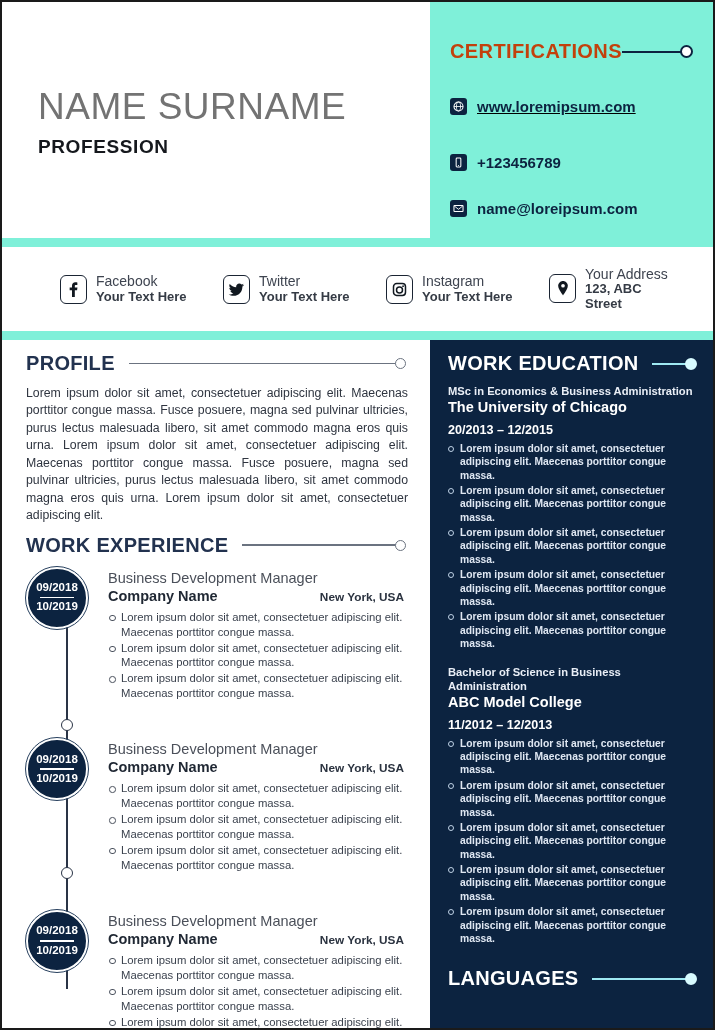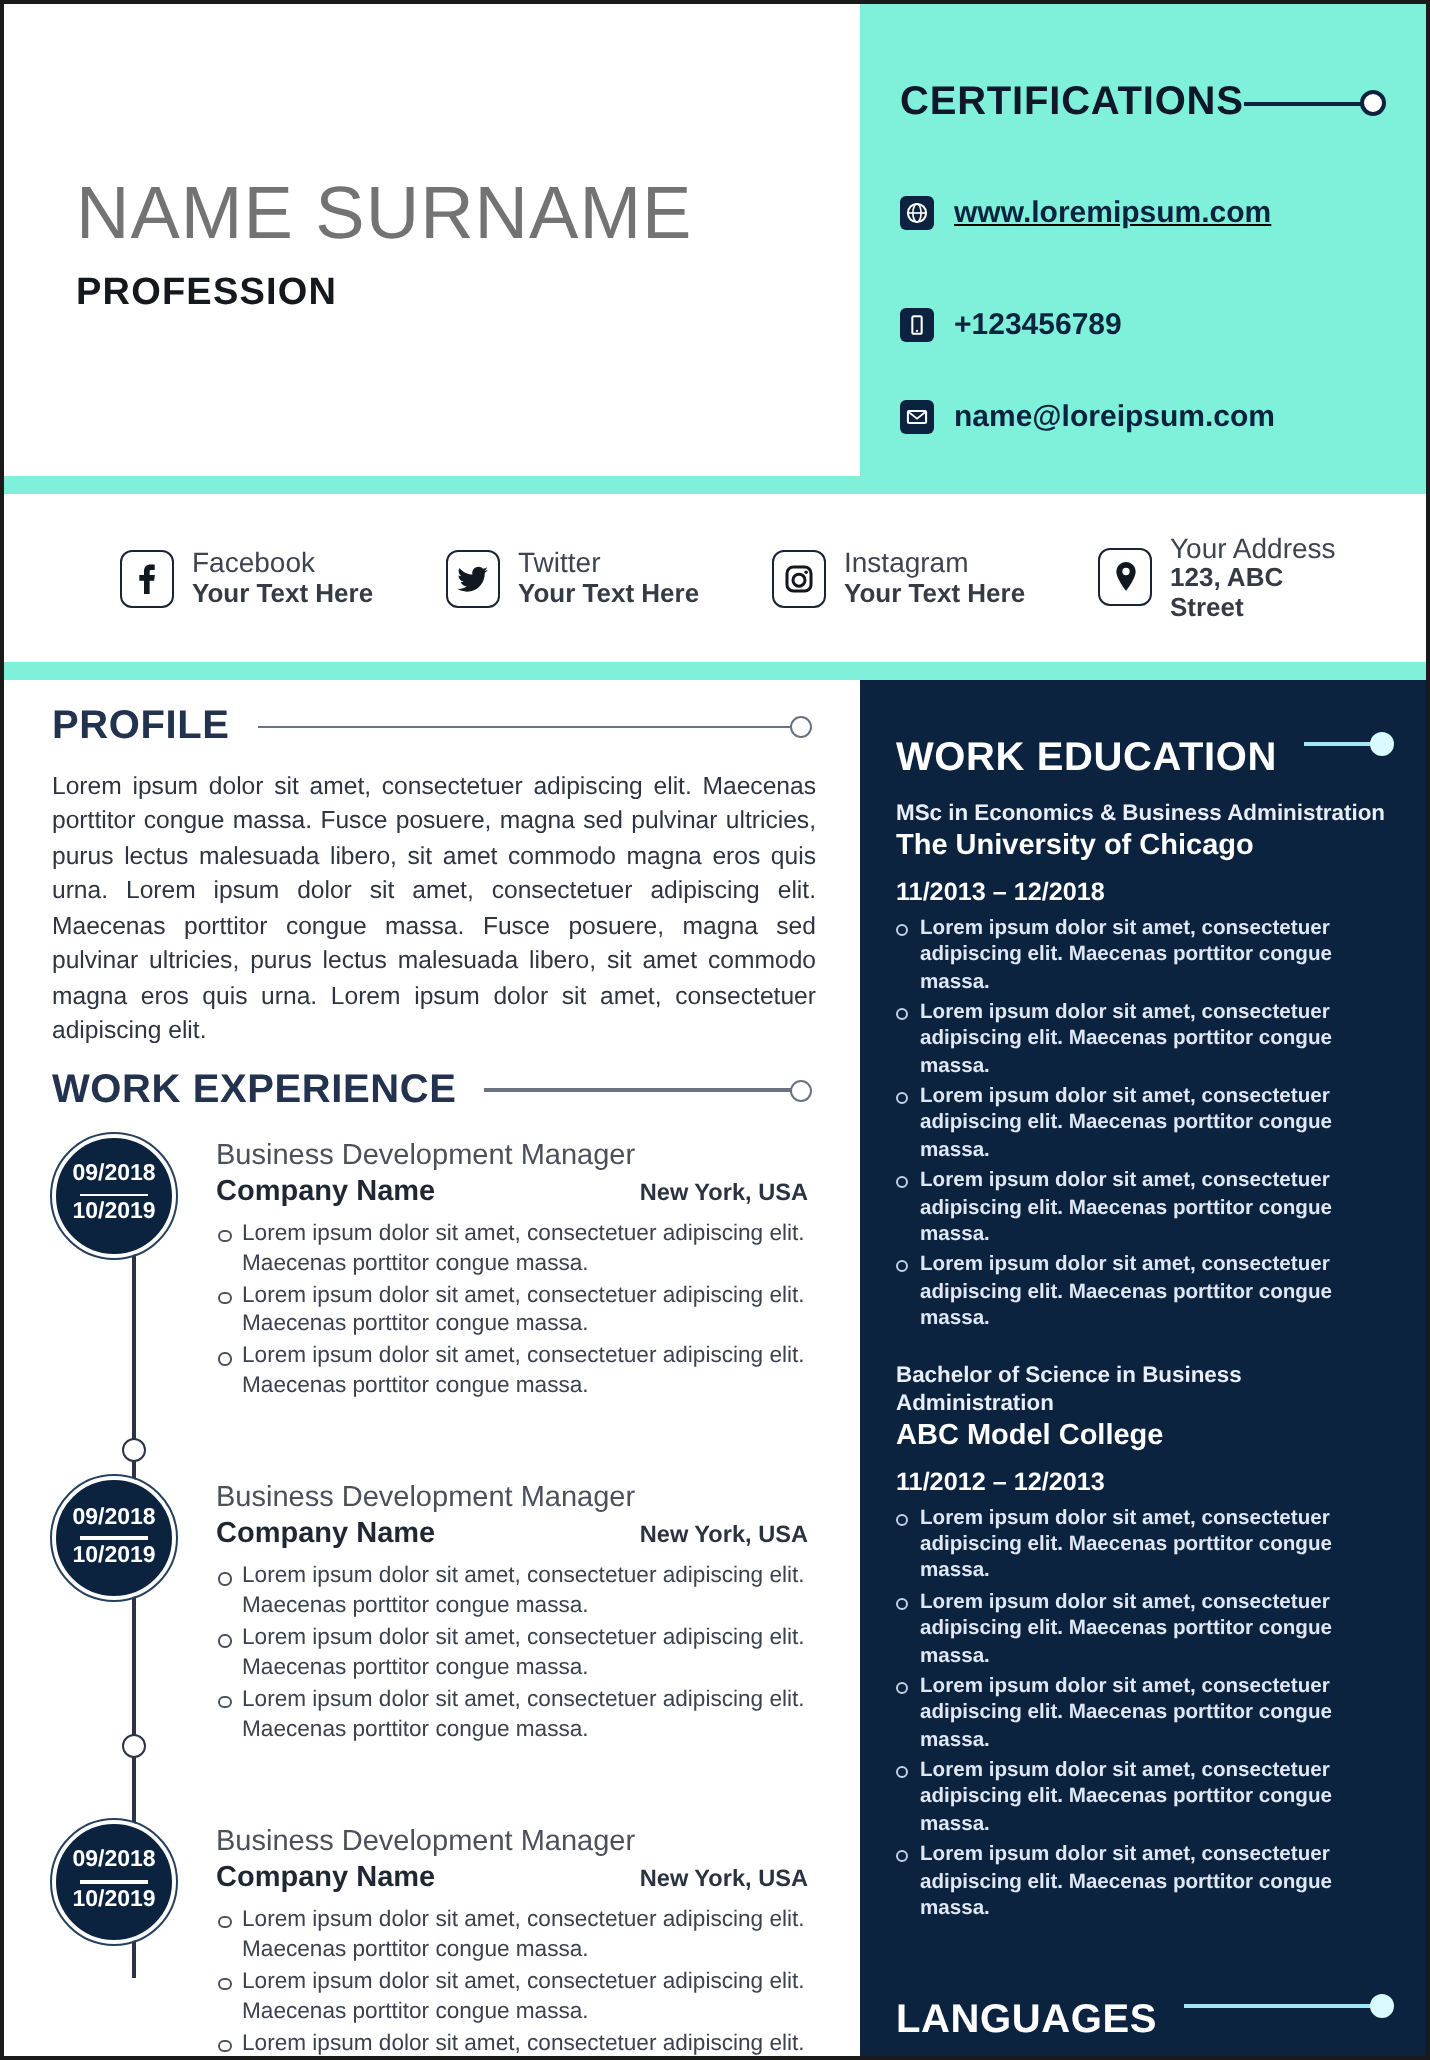--- a/index.html
+++ b/index.html
@@ -39,21 +39,21 @@
     color: #15181d;
   }
   .header-right {
     width: 287px; height: 236px;
     background: #7ff0d9;
     position: relative;
   }
   .cert-title {
     position: absolute; left: 20px; top: 38px;
     font-size: 20px; font-weight: 700; letter-spacing: 0.4px;
-    color: #0f172a;
+    color: #c2410c;
   }
   .cert-rule {
     position: absolute; left: 192px; top: 49px;
     width: 62px; height: 2px; background: #0c2340;
   }
   .cert-rule-dot {
     position: absolute; left: 250px; top: 43px;
     width: 13px; height: 13px; border-radius: 50%;
     background: #ffffff; border: 2px solid #0c2340;
   }
@@ -135,21 +135,21 @@
     flex: 1 1 auto; display: flex; align-items: center;
     margin-left: 14px; padding-right: 2px;
   }
   .sec-line { flex: 1 1 auto; height: 1.6px; background: #6b7380; }
   .sec-dot {
     width: 11px; height: 11px; border-radius: 50%;
     background: #ffffff; border: 1.6px solid #6b7380;
     flex: 0 0 auto; margin-left: -1px;
   }
   
-  .sec-title.dark { color: #ffffff; margin-top: 16px; }
+  .sec-title.dark { color: #ffffff; }
   .sec-line.dark { background: #9fe9f2; height: 2px; }
   .sec-dot.dark {
     background: #d8fbff; border: 2px solid #d8fbff;
     width: 12px; height: 12px;
   }
 
   .profile-text {
     font-size: 12.3px; line-height: 1.42; color: #2f3540;
     text-align: justify; font-weight: 400;
     margin-bottom: 9px;
@@ -453,21 +453,21 @@
         <span class="sec-title dark">WORK EDUCATION</span>
         <span class="sec-line-wrap">
           <span class="sec-line dark"></span>
           <span class="sec-dot dark"></span>
         </span>
       </div>
 
       <div class="edu">
         <div class="edu-degree">MSc in Economics &amp; Business Administration</div>
         <div class="edu-school">The University of Chicago</div>
-        <div class="edu-dates">11/2013 – 12/2018</div>
+        <div class="edu-dates">20/2013 – 12/2015</div>
         <ul class="edu-list">
           <li>Lorem ipsum dolor sit amet, consectetuer adipiscing elit. Maecenas porttitor congue massa.</li>
           <li>Lorem ipsum dolor sit amet, consectetuer adipiscing elit. Maecenas porttitor congue massa.</li>
           <li>Lorem ipsum dolor sit amet, consectetuer adipiscing elit. Maecenas porttitor congue massa.</li>
           <li>Lorem ipsum dolor sit amet, consectetuer adipiscing elit. Maecenas porttitor congue massa.</li>
           <li>Lorem ipsum dolor sit amet, consectetuer adipiscing elit. Maecenas porttitor congue massa.</li>
         </ul>
       </div>
 
       <div class="edu">

